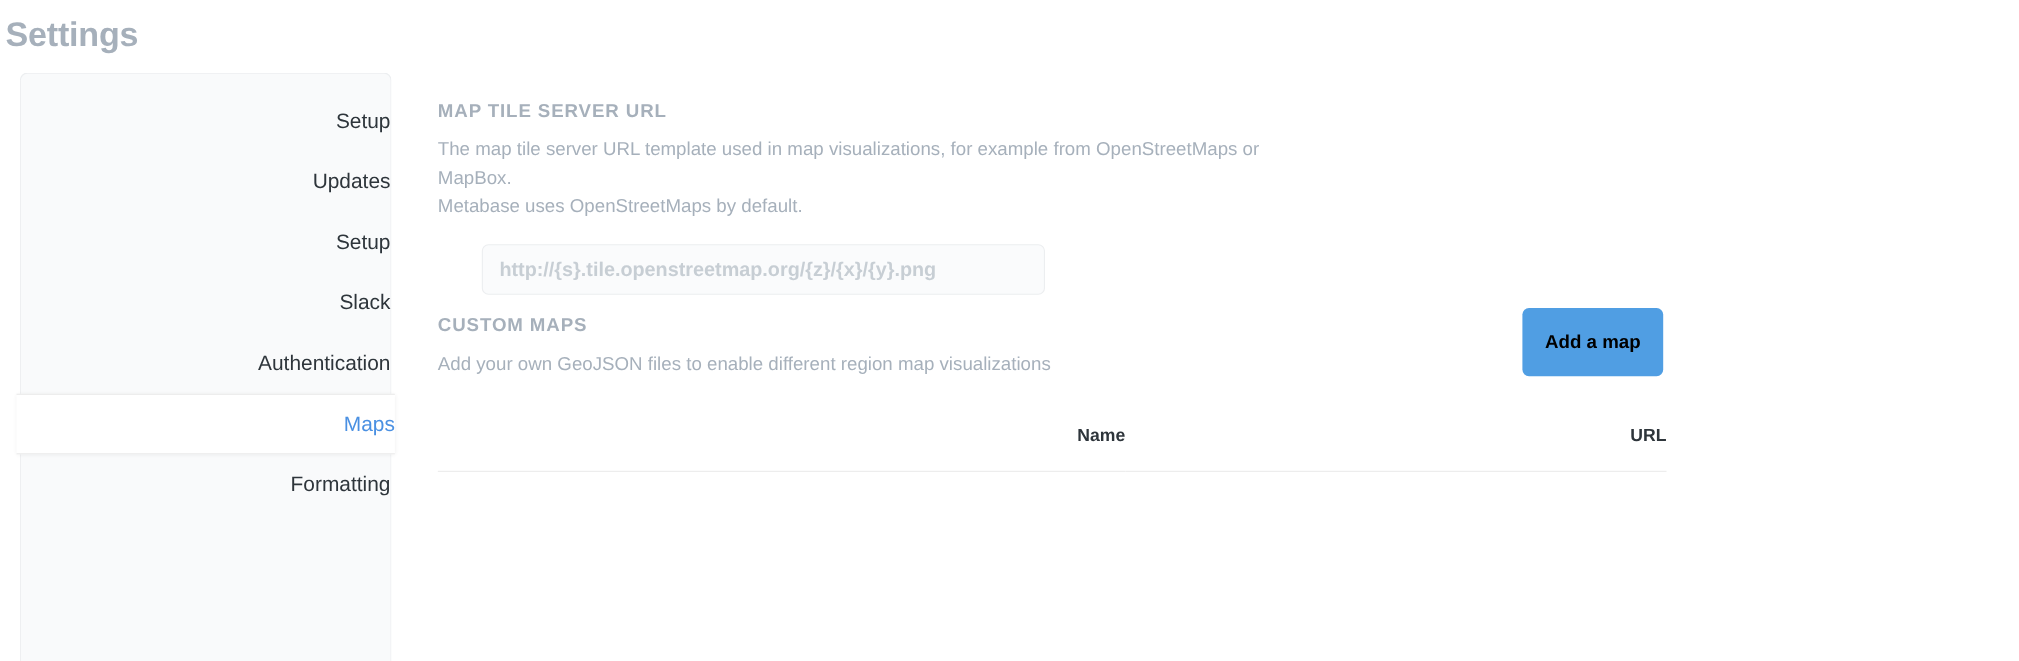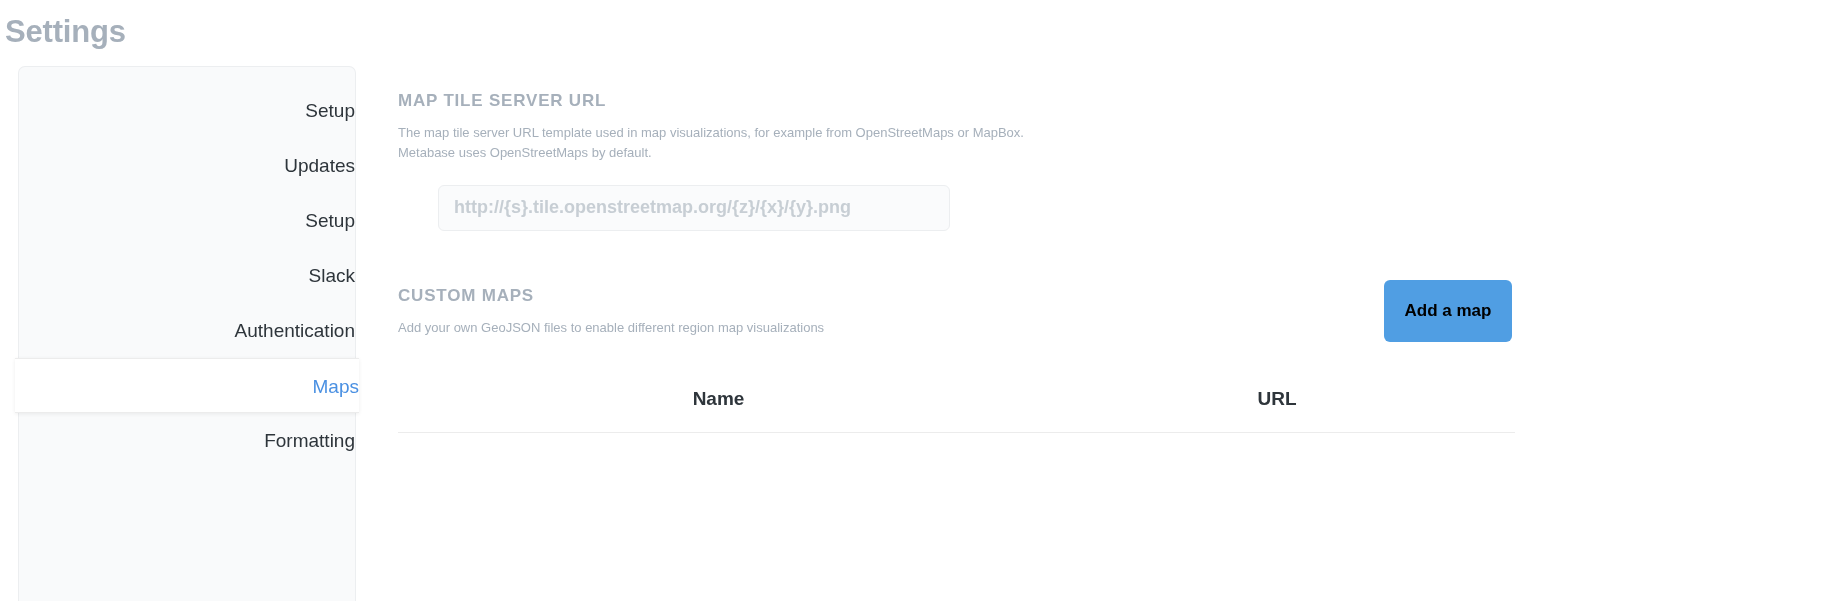--- a/index.html
+++ b/index.html
@@ -82,21 +82,21 @@
 
   .section-heading {
     font-size: 17px;
     font-weight: 700;
     color: #a6b0bb;
     letter-spacing: 0.8px;
     text-transform: uppercase;
   }
 
   .section-desc {
-    font-size: 13px;
+    font-size: 17px;
     color: #a6b0bb;
     line-height: 1.52;
     max-width: 780px;
     margin-top: 12px;
   }
 
   .section-desc .line { display: block; }
 
   
   .tile-block { position: absolute; top: 25px; left: 0; right: 0; }
@@ -148,22 +148,22 @@
   
   .maps-table {
     position: absolute;
     top: 92px;
     left: 0;
     width: 1117px;
     border-collapse: collapse;
     table-layout: fixed;
   }
   .maps-table th {
-    text-align: center;
-    font-size: 19px;
+    text-align: right;
+    font-size: 16px;
     font-weight: 700;
     color: #2e353b;
     padding: 10px 0 22px 16px;
     border-bottom: 1px solid #ececec;
   }
   .maps-table th.col-name { width: 625px; }
 </style>
 </head>
 <body>
 

